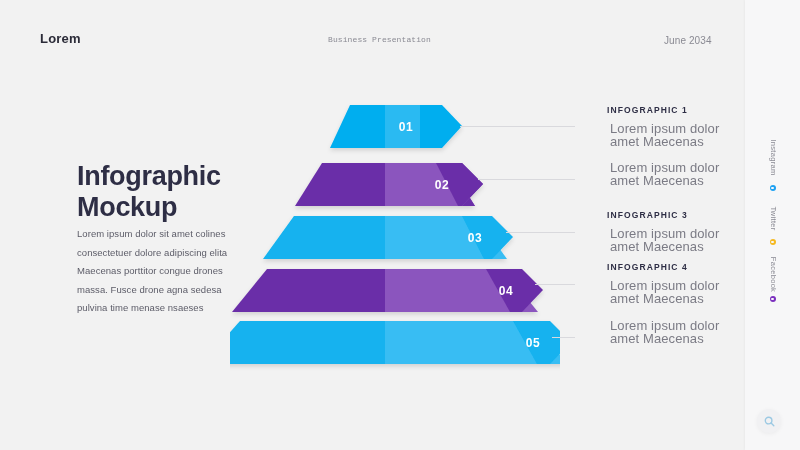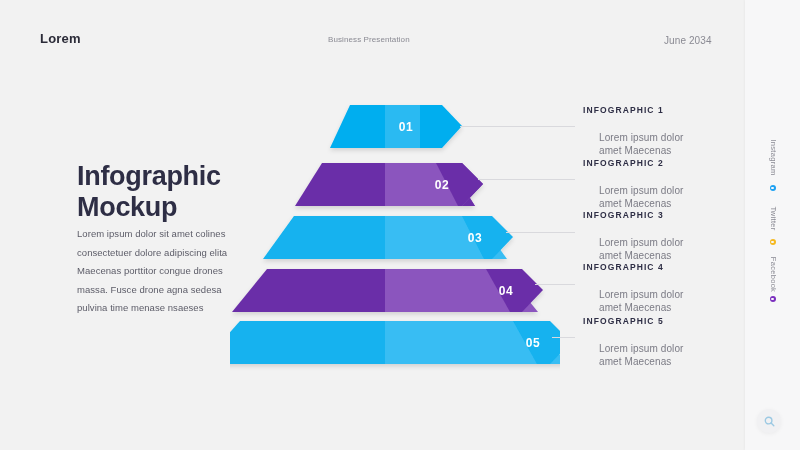--- a/index.html
+++ b/index.html
@@ -31,20 +31,21 @@
     color: #2b2b38;
     letter-spacing: 0.2px;
   }
   #deck-subtitle {
     position: absolute;
     left: 328px;
     top: 35px;
     font-size: 8px;
     color: #8a8a93;
     letter-spacing: 0.1px;
+    font-family: Liberation Mono, monospace;
   }
   #deck-date {
     position: absolute;
     left: 664px;
     top: 35px;
     font-size: 10px;
     color: #8a8a93;
     letter-spacing: 0.1px;
   }
 
@@ -91,34 +92,34 @@
   }
 
   
   .connector {
     position: absolute;
     height: 1px;
     background: #d9d9dd;
   }
 
   
-  .info-item { position: absolute; left: 583px; width: 150px; }
+  .info-item { position: absolute; left: 607px; width: 150px; }
   .info-title {
     font-size: 8.5px;
     font-weight: bold;
     color: #2e2e45;
     letter-spacing: 1.1px;
     margin: 0 0 7px 0;
   }
   .info-desc {
-    font-size: 10px;
+    font-size: 13px;
     line-height: 13px;
     color: #7b7b85;
     letter-spacing: 0.1px;
-    margin: 16px;
+    margin: 3px;
     width: 110px;
   }
 
   
   #right-rail {
     position: absolute;
     right: 0;
     top: 0;
     width: 55px;
     height: 450px;
@@ -232,33 +233,31 @@
   <div class="connector" style="left: 478px; top: 179px; width: 97px; background: rgb(217, 217, 221);"></div>
   <div class="connector" style="left: 506px; top: 232px; width: 69px; background: rgb(217, 217, 221);"></div>
   <div class="connector" style="left: 535px; top: 284px; width: 40px; background: rgb(217, 217, 221);"></div>
   <div class="connector" style="left: 552px; top: 337px; width: 23px; background: rgb(217, 217, 221);"></div>
 
   <div class="info-item" style="top:105px;">
     <p class="info-title">INFOGRAPHIC  1</p>
     <p class="info-desc">Lorem ipsum dolor amet Maecenas</p>
   </div>
   <div class="info-item" style="top:158px;">
-    <p class="info-title">INFOGRAPHIC  2</p>
     <p class="info-desc">Lorem ipsum dolor amet Maecenas</p>
   </div>
   <div class="info-item" style="top:210px;">
     <p class="info-title">INFOGRAPHIC  3</p>
     <p class="info-desc">Lorem ipsum dolor amet Maecenas</p>
   </div>
   <div class="info-item" style="top:262px;">
     <p class="info-title">INFOGRAPHIC  4</p>
     <p class="info-desc">Lorem ipsum dolor amet Maecenas</p>
   </div>
   <div class="info-item" style="top:316px;">
-    <p class="info-title">INFOGRAPHIC  5</p>
     <p class="info-desc">Lorem ipsum dolor amet Maecenas</p>
   </div>
 
   <div id="right-rail" style="background: rgb(247, 247, 248);">
     <div class="rail-label" style="top:153px;">Instagram</div>
     <div class="rail-dot" style="top:185px; background:#1DA1F2;"></div>
 
     <div class="rail-label" style="top:214px;">Twitter</div>
     <div class="rail-dot" style="top:239px; background:#F5B921;"></div>
 

